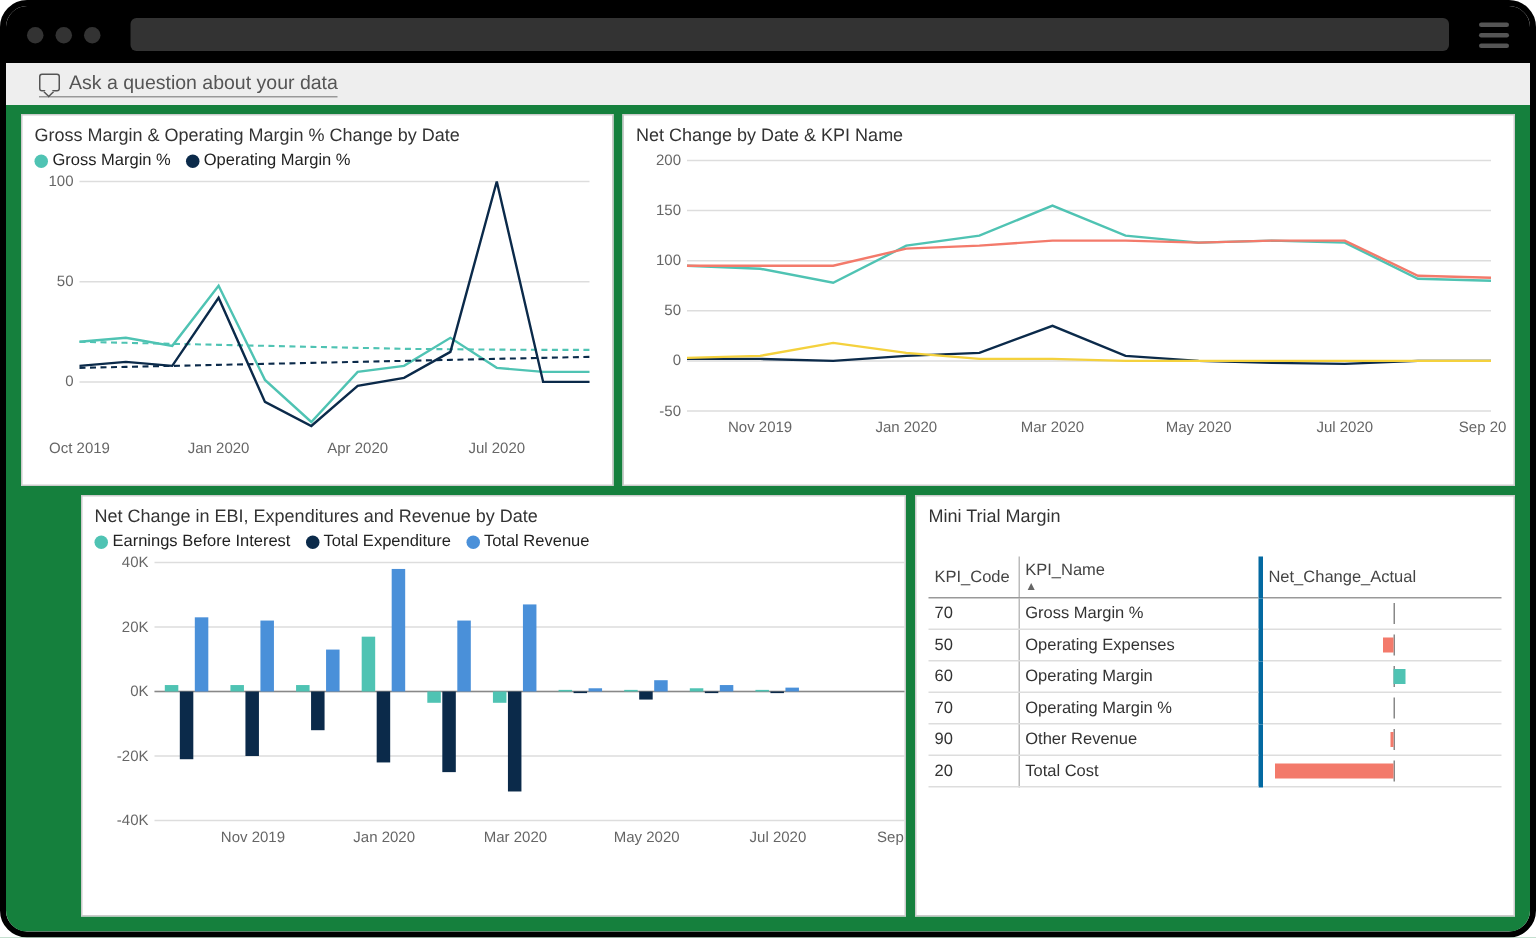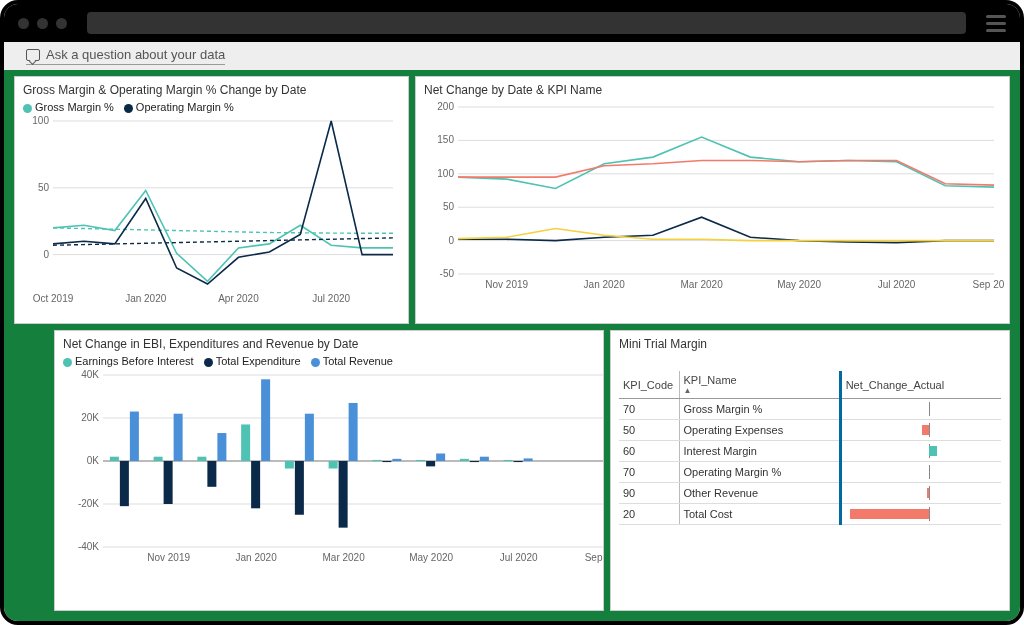--- a/index.html
+++ b/index.html
@@ -201,21 +201,21 @@
                 <td>Operating Expenses</td>
                 <td>
                   <div class="bar-cell">
                     <div class="bar-zero" style="left:83.33333333333334%"></div>
                     <div class="bar-seg" style="left:76.66666666666667%;width:6.666666666666667%;background:#f37a6b"></div>
                   </div>
                 </td>
               </tr>
               <tr>
                 <td>60</td>
-                <td>Interest Margin</td>
+                <td>Operating Margin</td>
                 <td>
                   <div class="bar-cell">
                     <div class="bar-zero" style="left:83.33333333333334%"></div>
                     <div class="bar-seg" style="left:83.33333333333334%;width:8.333333333333332%;background:#4fc3b3"></div>
                   </div>
                 </td>
               </tr>
               <tr>
                 <td>70</td>
                 <td>Operating Margin %</td>

